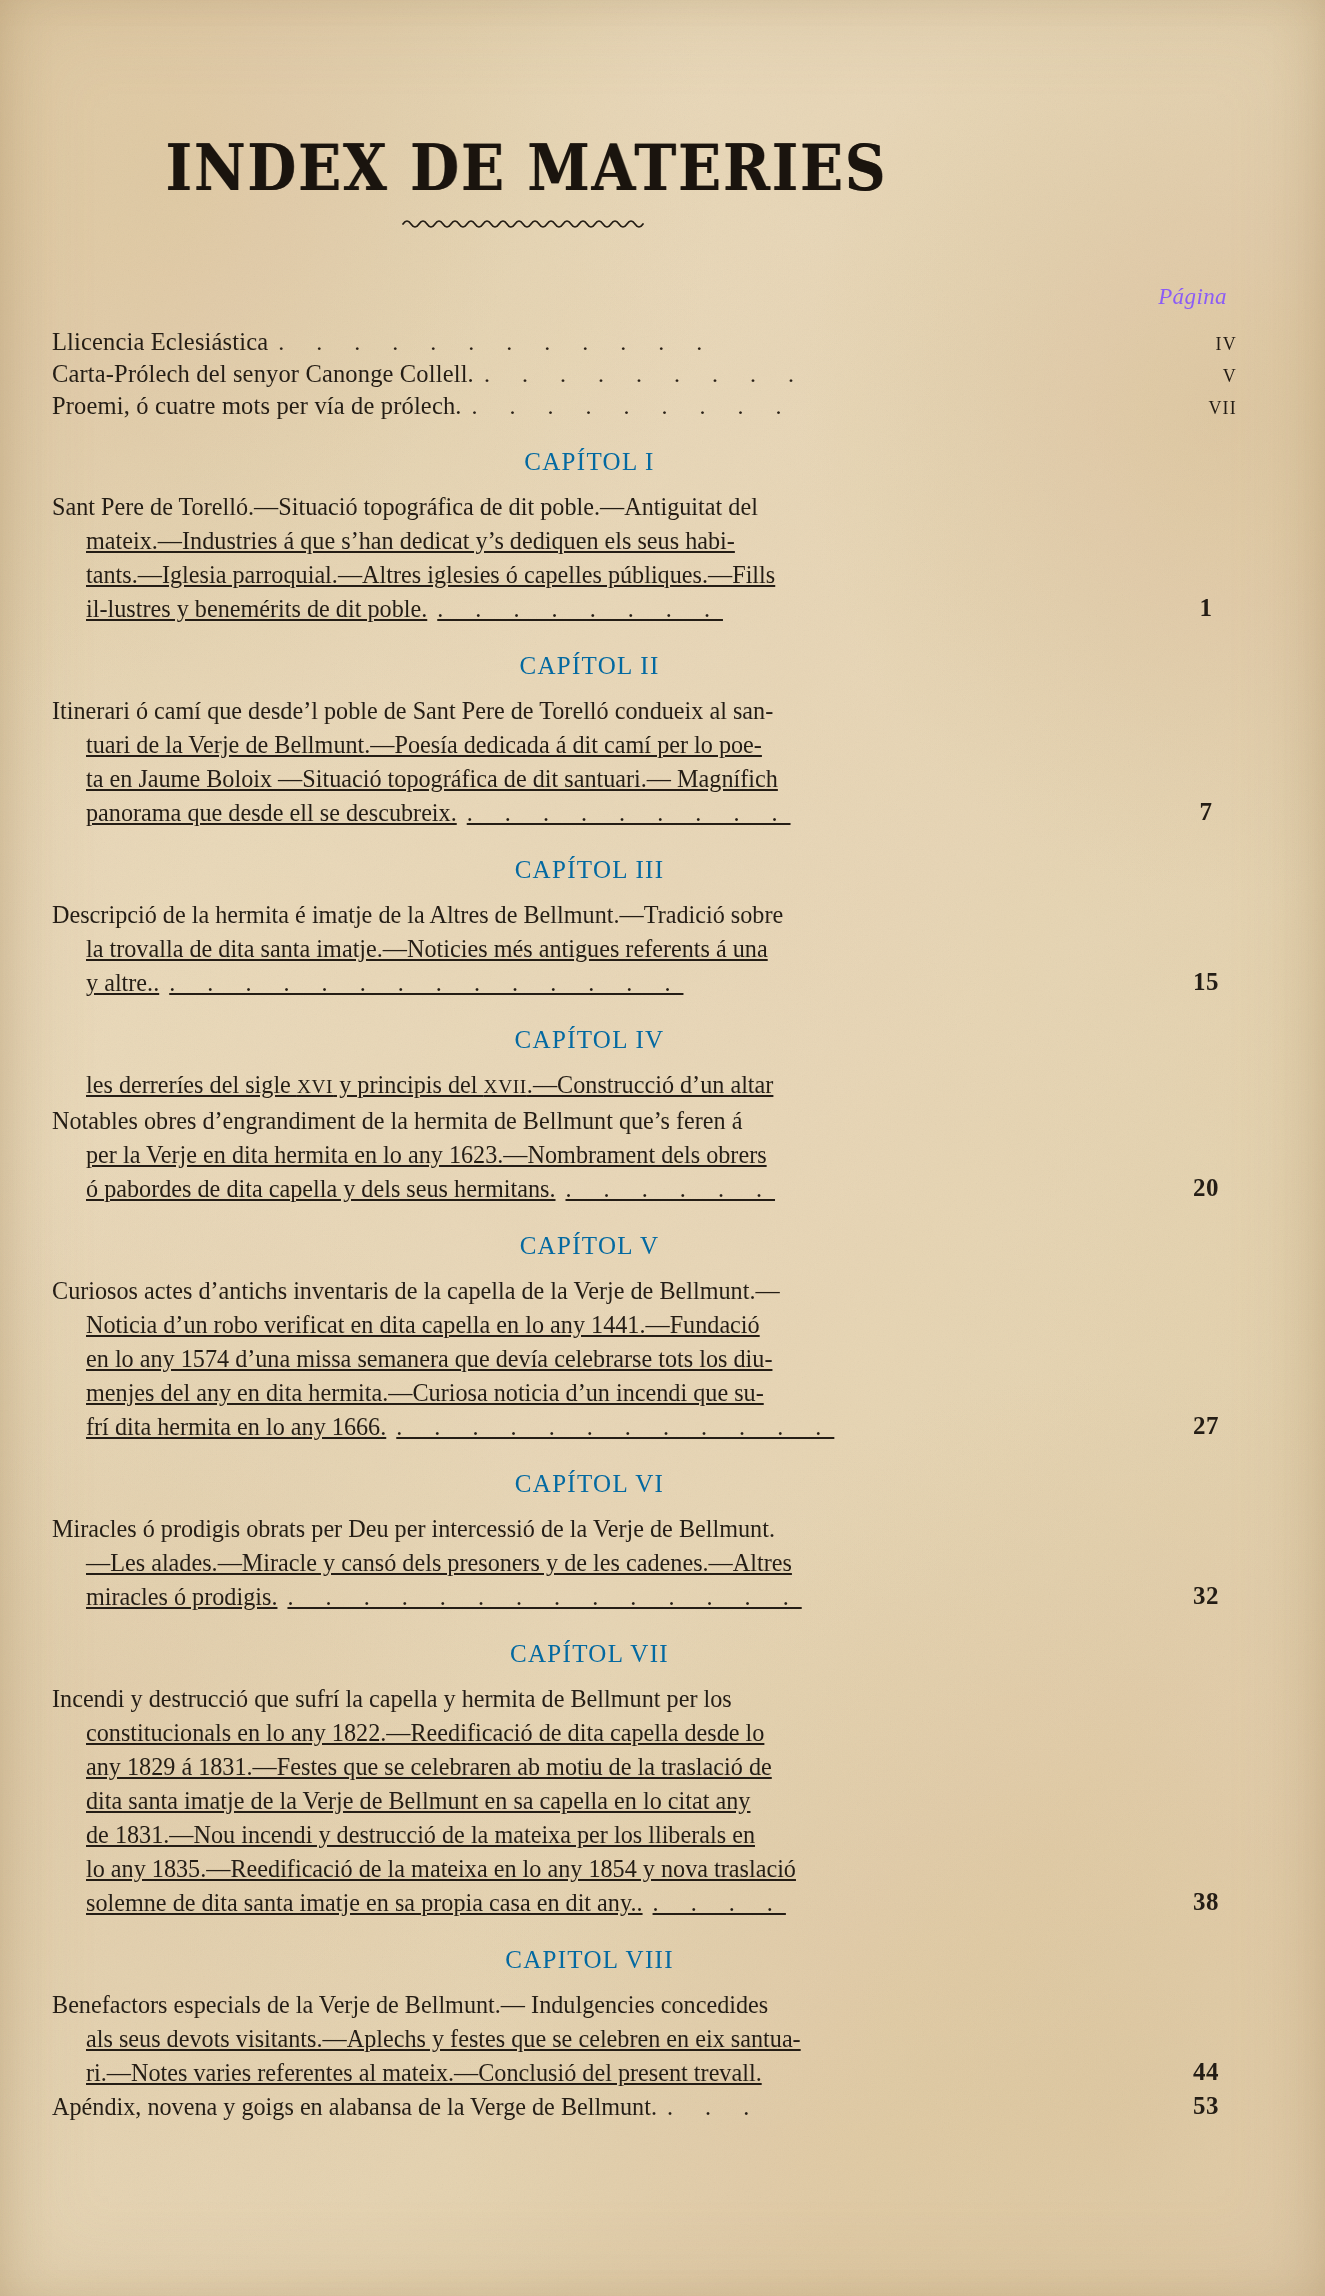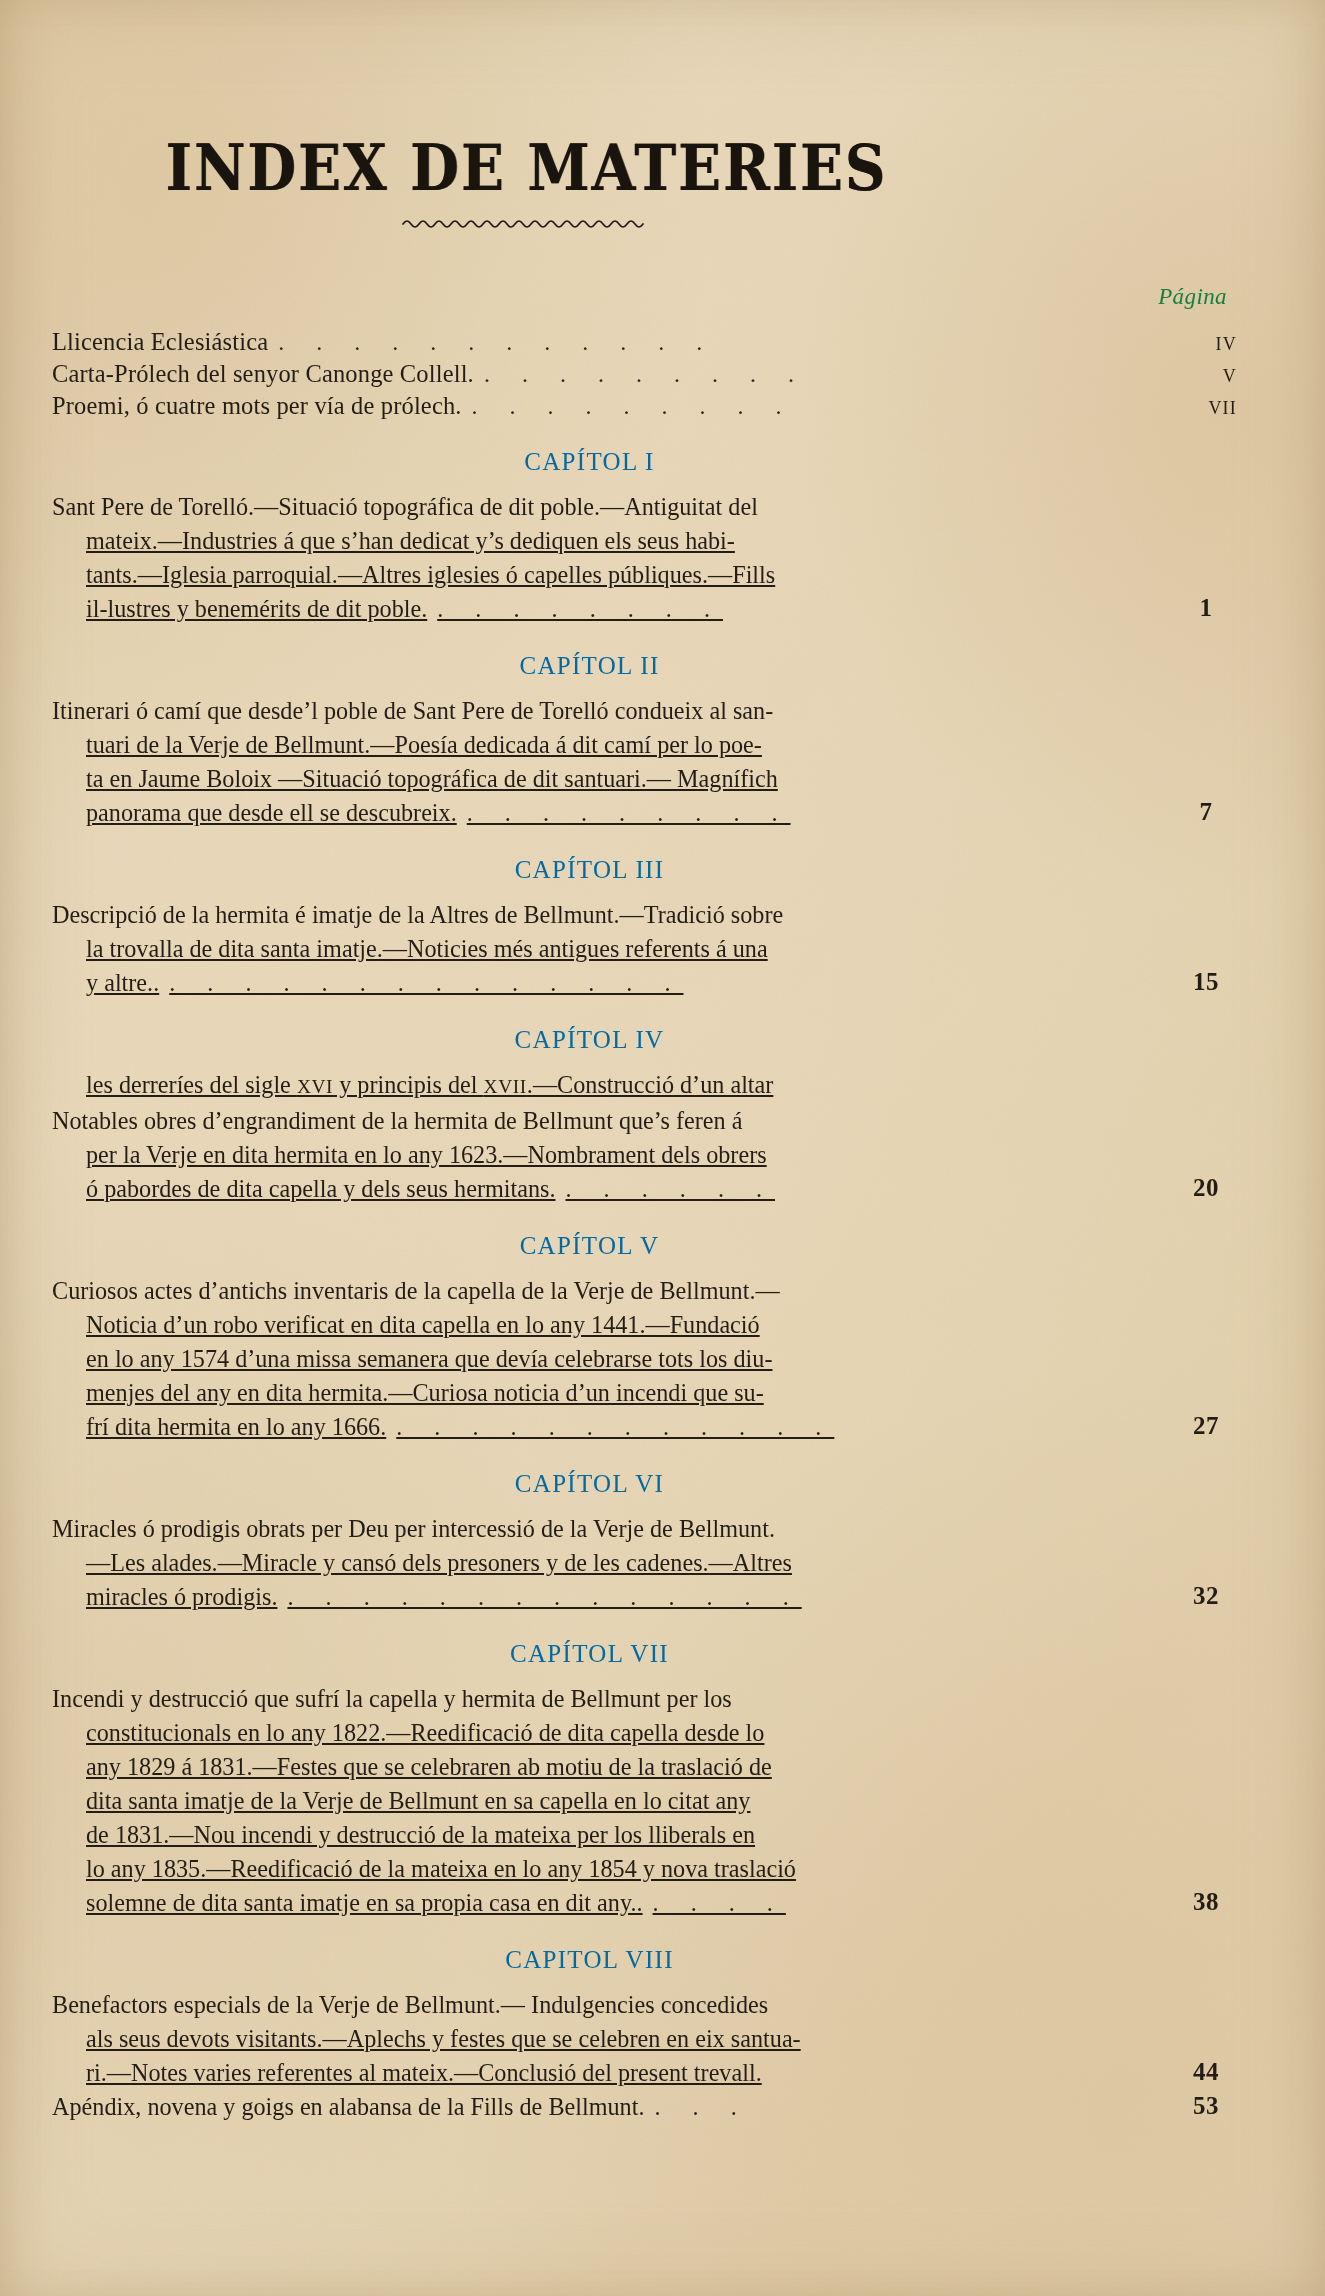--- a/index.html
+++ b/index.html
@@ -81,21 +81,21 @@
   }
 
   
   .pagina-head {
     position: absolute;
     top: 284px;
     right: 98px;
     font-style: italic;
     font-size: 23px;
     letter-spacing: 0.4px;
-    color: #15803d;
+    color: #8b5cf6;
   }
 
   
   .content {
     position: absolute;
     top: 326px;
     left: 52px;
     width: 1225px;
   }
 
@@ -289,18 +289,18 @@
 
     <div class="chap-head">CAPITOL VIII</div>
     <div class="chap-desc">
       <span class="ln">Benefactors especials de la Verje de Bellmunt.— Indulgencies concedides</span>
       <span class="ln ind">als seus devots visitants.—Aplechs y festes que se celebren en eix santua-</span>
       <span class="ln ind">ri.—Notes varies referentes al mateix.—Conclusió del present trevall.</span>
       <span class="pg">44</span>
     </div>
 
     <div class="chap-desc" style="margin-top:0;">
-      <span class="ln"><span>Apéndix, novena y goigs en alabansa de la Fills de Bellmunt.</span><span class="lead-dots">. . .</span></span>
+      <span class="ln"><span>Apéndix, novena y goigs en alabansa de la Verge de Bellmunt.</span><span class="lead-dots">. . .</span></span>
       <span class="pg">53</span>
     </div>
 
   </div>
 </div>
 
 </body></html>

